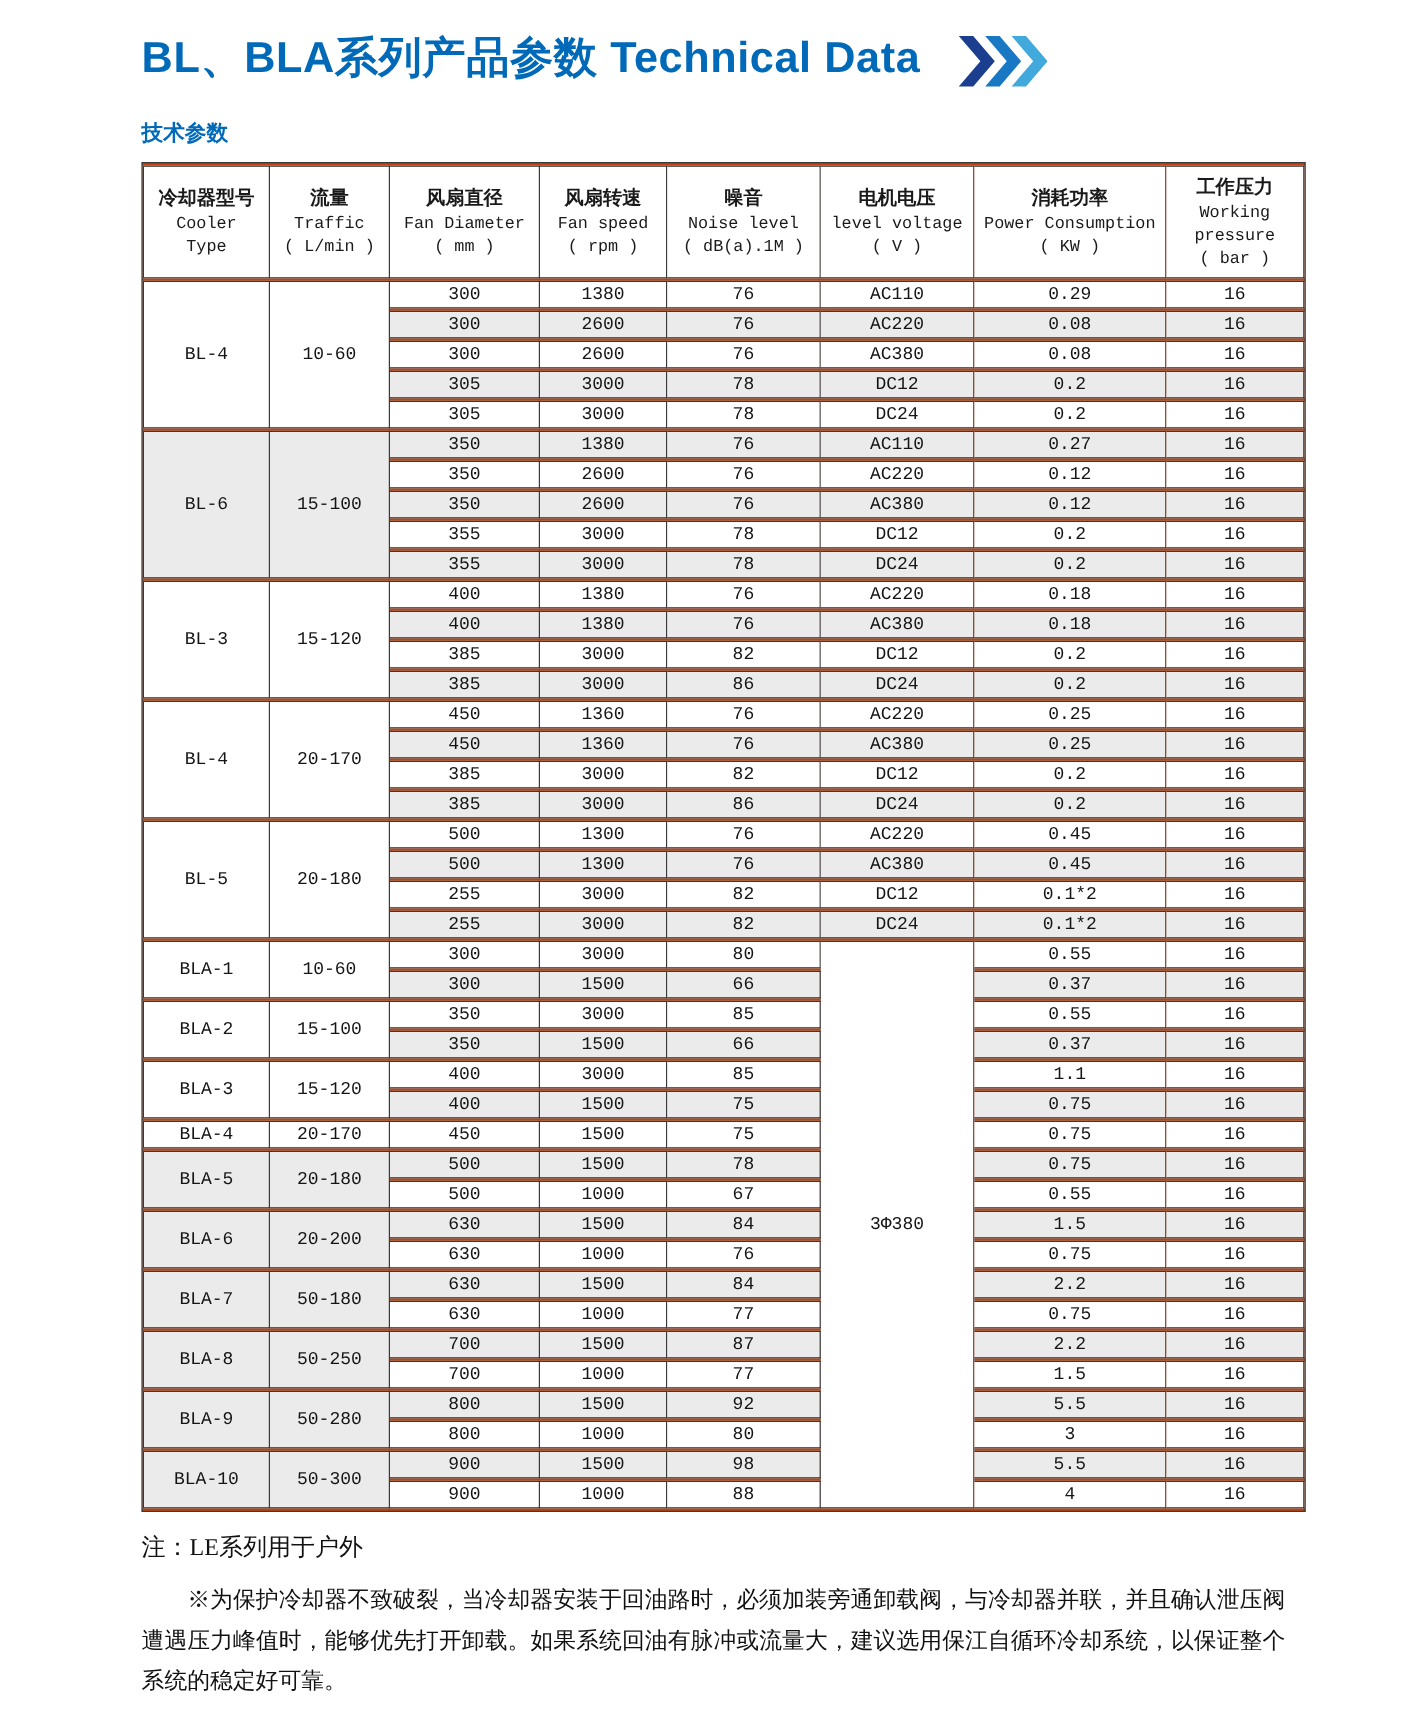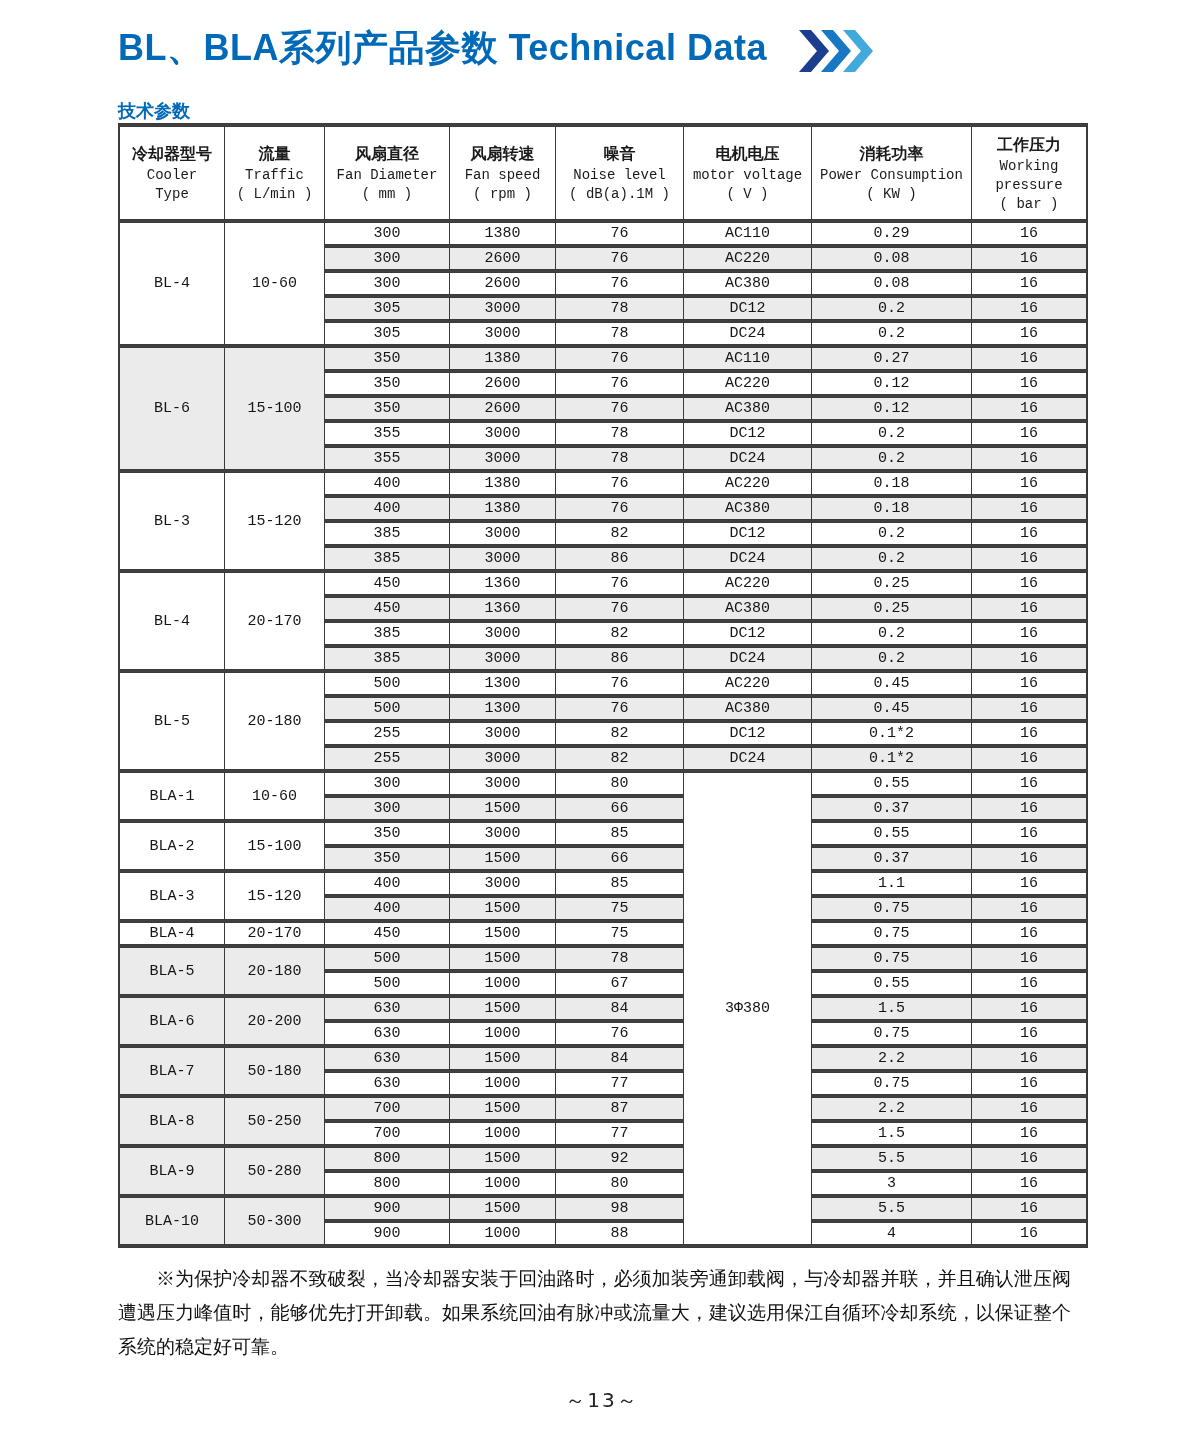--- a/index.html
+++ b/index.html
@@ -16,26 +16,26 @@
     font-family:"Liberation Sans",sans-serif;color:#1a1a1a;
   }
   .content{padding:24px 104px 0 118px;}
   .title{
     margin:0;display:flex;align-items:center;gap:32px;
     font-size:36px;font-weight:bold;color:var(--blue);
     font-family:"Liberation Sans",sans-serif;letter-spacing:0.5px;
   }
   .arrows{display:inline-flex;align-items:center;margin-top:4px;}
   .subtitle{
-    margin-top:26px;
+    margin-top:26px;margin-bottom:12px;
     font-size:18px;font-weight:bold;color:var(--blue);
   }
   table.tech{
     border-collapse:separate;border-spacing:0 2px;table-layout:fixed;
-    width:968px;border:1px solid var(--bd);background:#404040;
+    width:968px;border:1px solid var(--bd);background:#c2410c;
   }
   th,td{
     border:1px solid var(--bd);border-left:none;
     text-align:center;vertical-align:middle;overflow:hidden;padding:0;
     background:#fff;
   }
   th.first,td.first{border-left:1px solid var(--bd);}
   td{
     height:21px;line-height:21px;
     font-family:"Liberation Mono","DejaVu Sans Mono",monospace;
@@ -112,21 +112,21 @@
             <div class="hen">Fan speed</div>
             <div class="hen">( rpm )</div>
           </th>
           <th>
             <div class="hcn">噪音</div>
             <div class="hen">Noise level</div>
             <div class="hen">( dB(a).1M )</div>
           </th>
           <th>
             <div class="hcn">电机电压</div>
-            <div class="hen">motor voltage</div>
+            <div class="hen">level voltage</div>
             <div class="hen">( V )</div>
           </th>
           <th>
             <div class="hcn">消耗功率</div>
             <div class="hen">Power Consumption</div>
             <div class="hen">( KW )</div>
           </th>
           <th>
             <div class="hcn">工作压力</div>
             <div class="hen">Working</div>
@@ -472,16 +472,17 @@
         <tr>
           <td>900</td>
           <td>1000</td>
           <td>88</td>
           <td>4</td>
           <td>16</td>
         </tr>
       </tbody>
   </table>
 
+  <p class="note1">注：LE系列用于户外</p>
   <p class="note2">※为保护冷却器不致破裂，当冷却器安装于回油路时，必须加装旁通卸载阀，与冷却器并联，并且确认泄压阀遭遇压力峰值时，能够优先打开卸载。如果系统回油有脉冲或流量大，建议选用保江自循环冷却系统，以保证整个系统的稳定好可靠。</p>
   <div class="pagenum">～13～</div>
 
 </div>
 
 </body></html>

